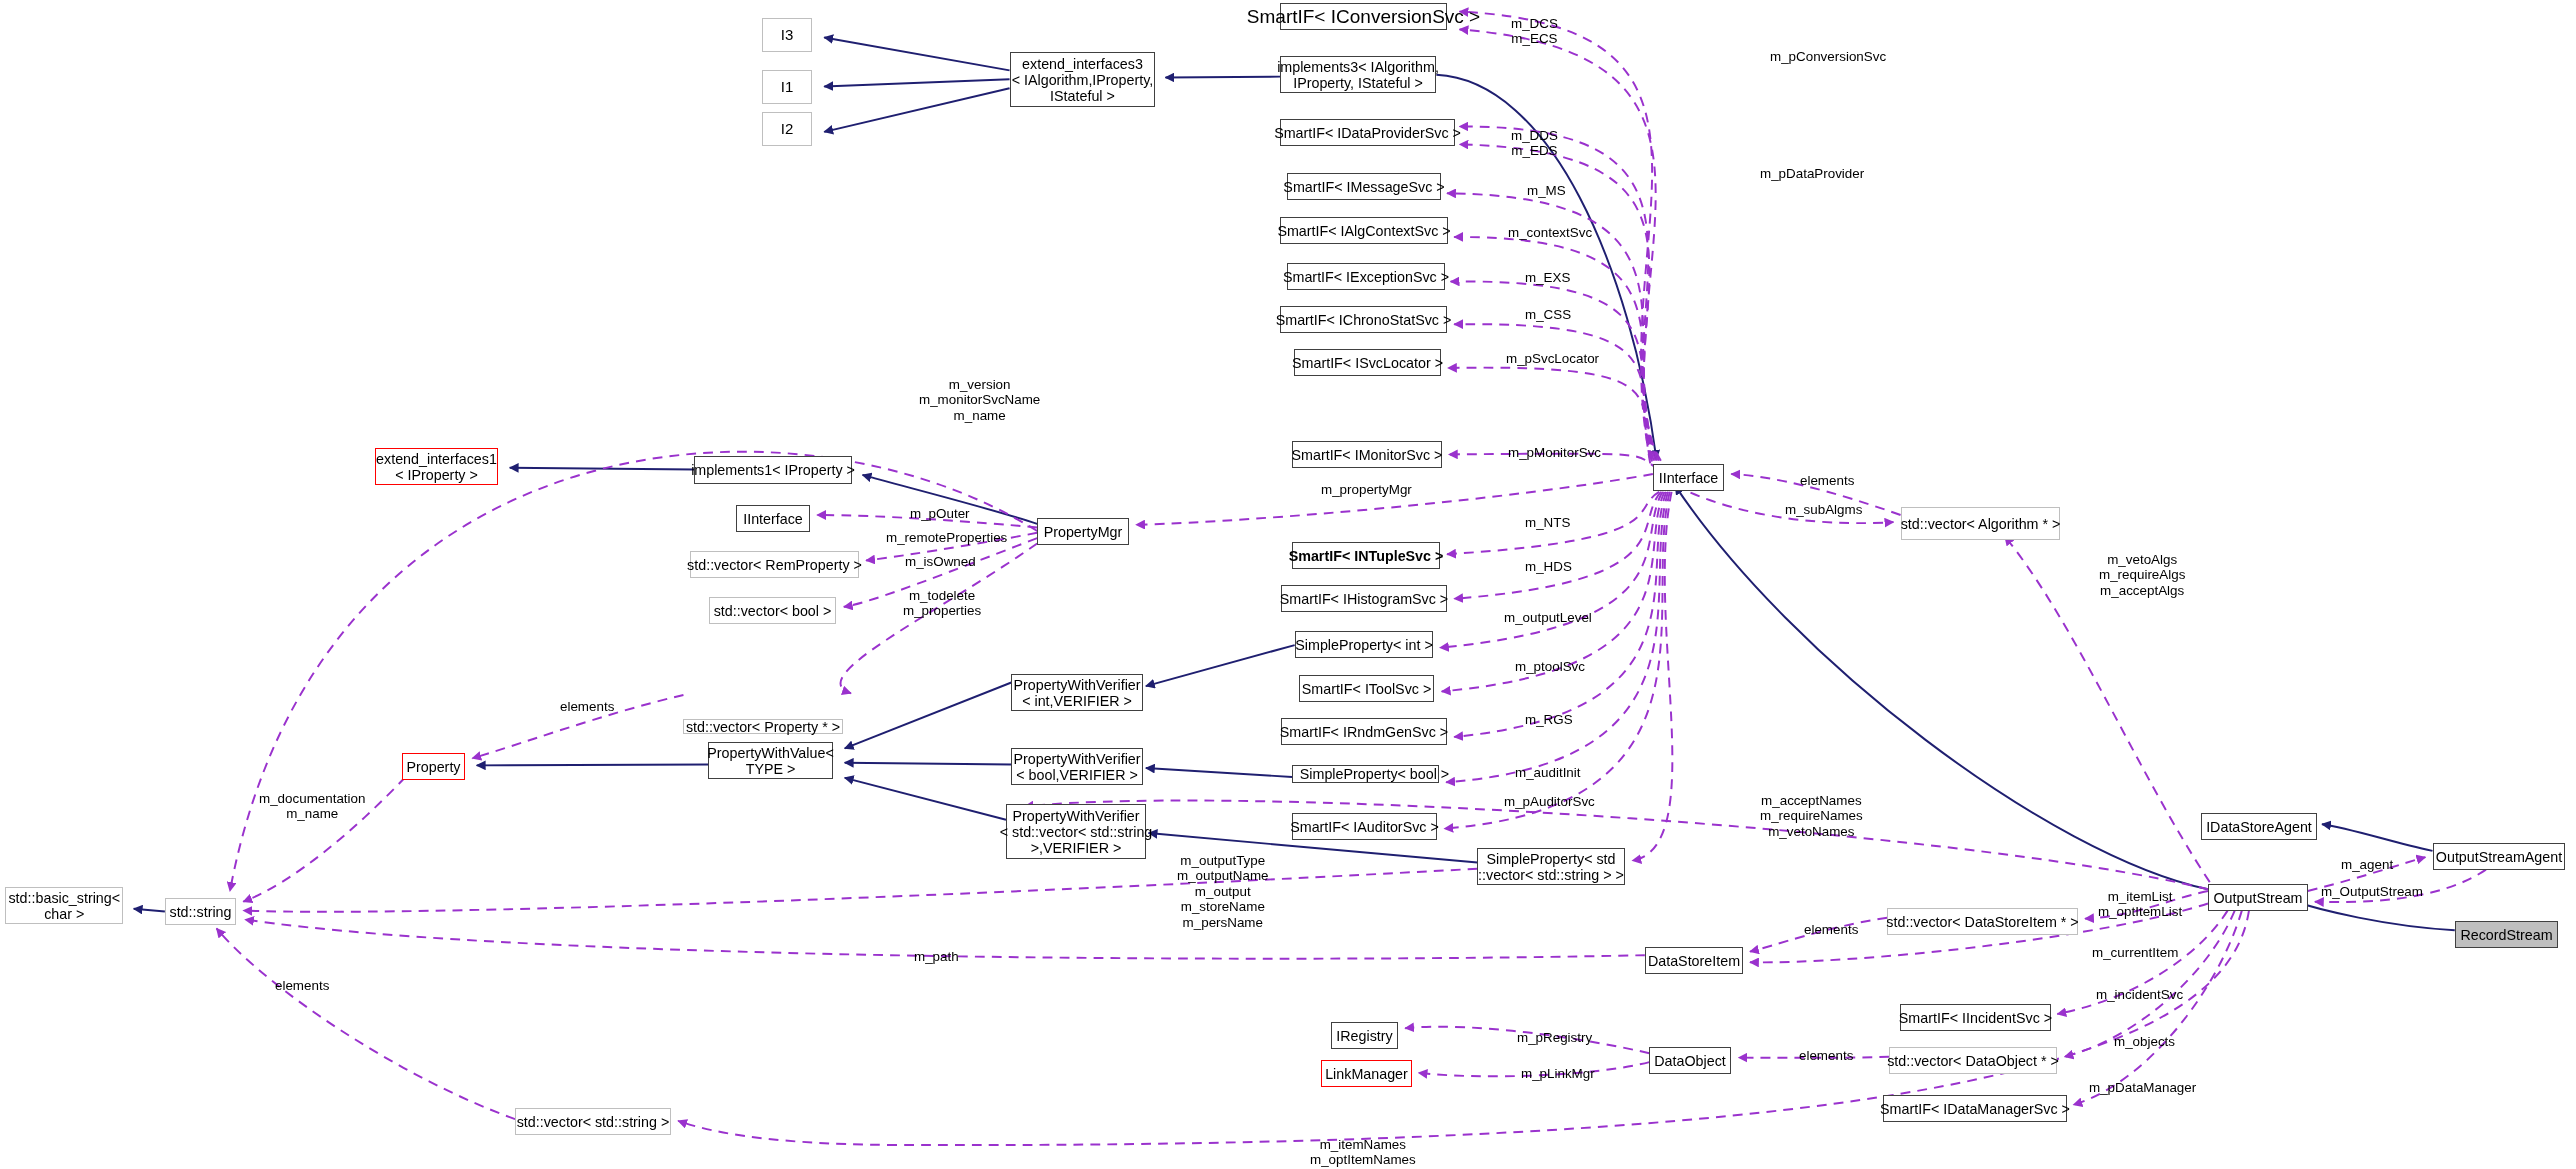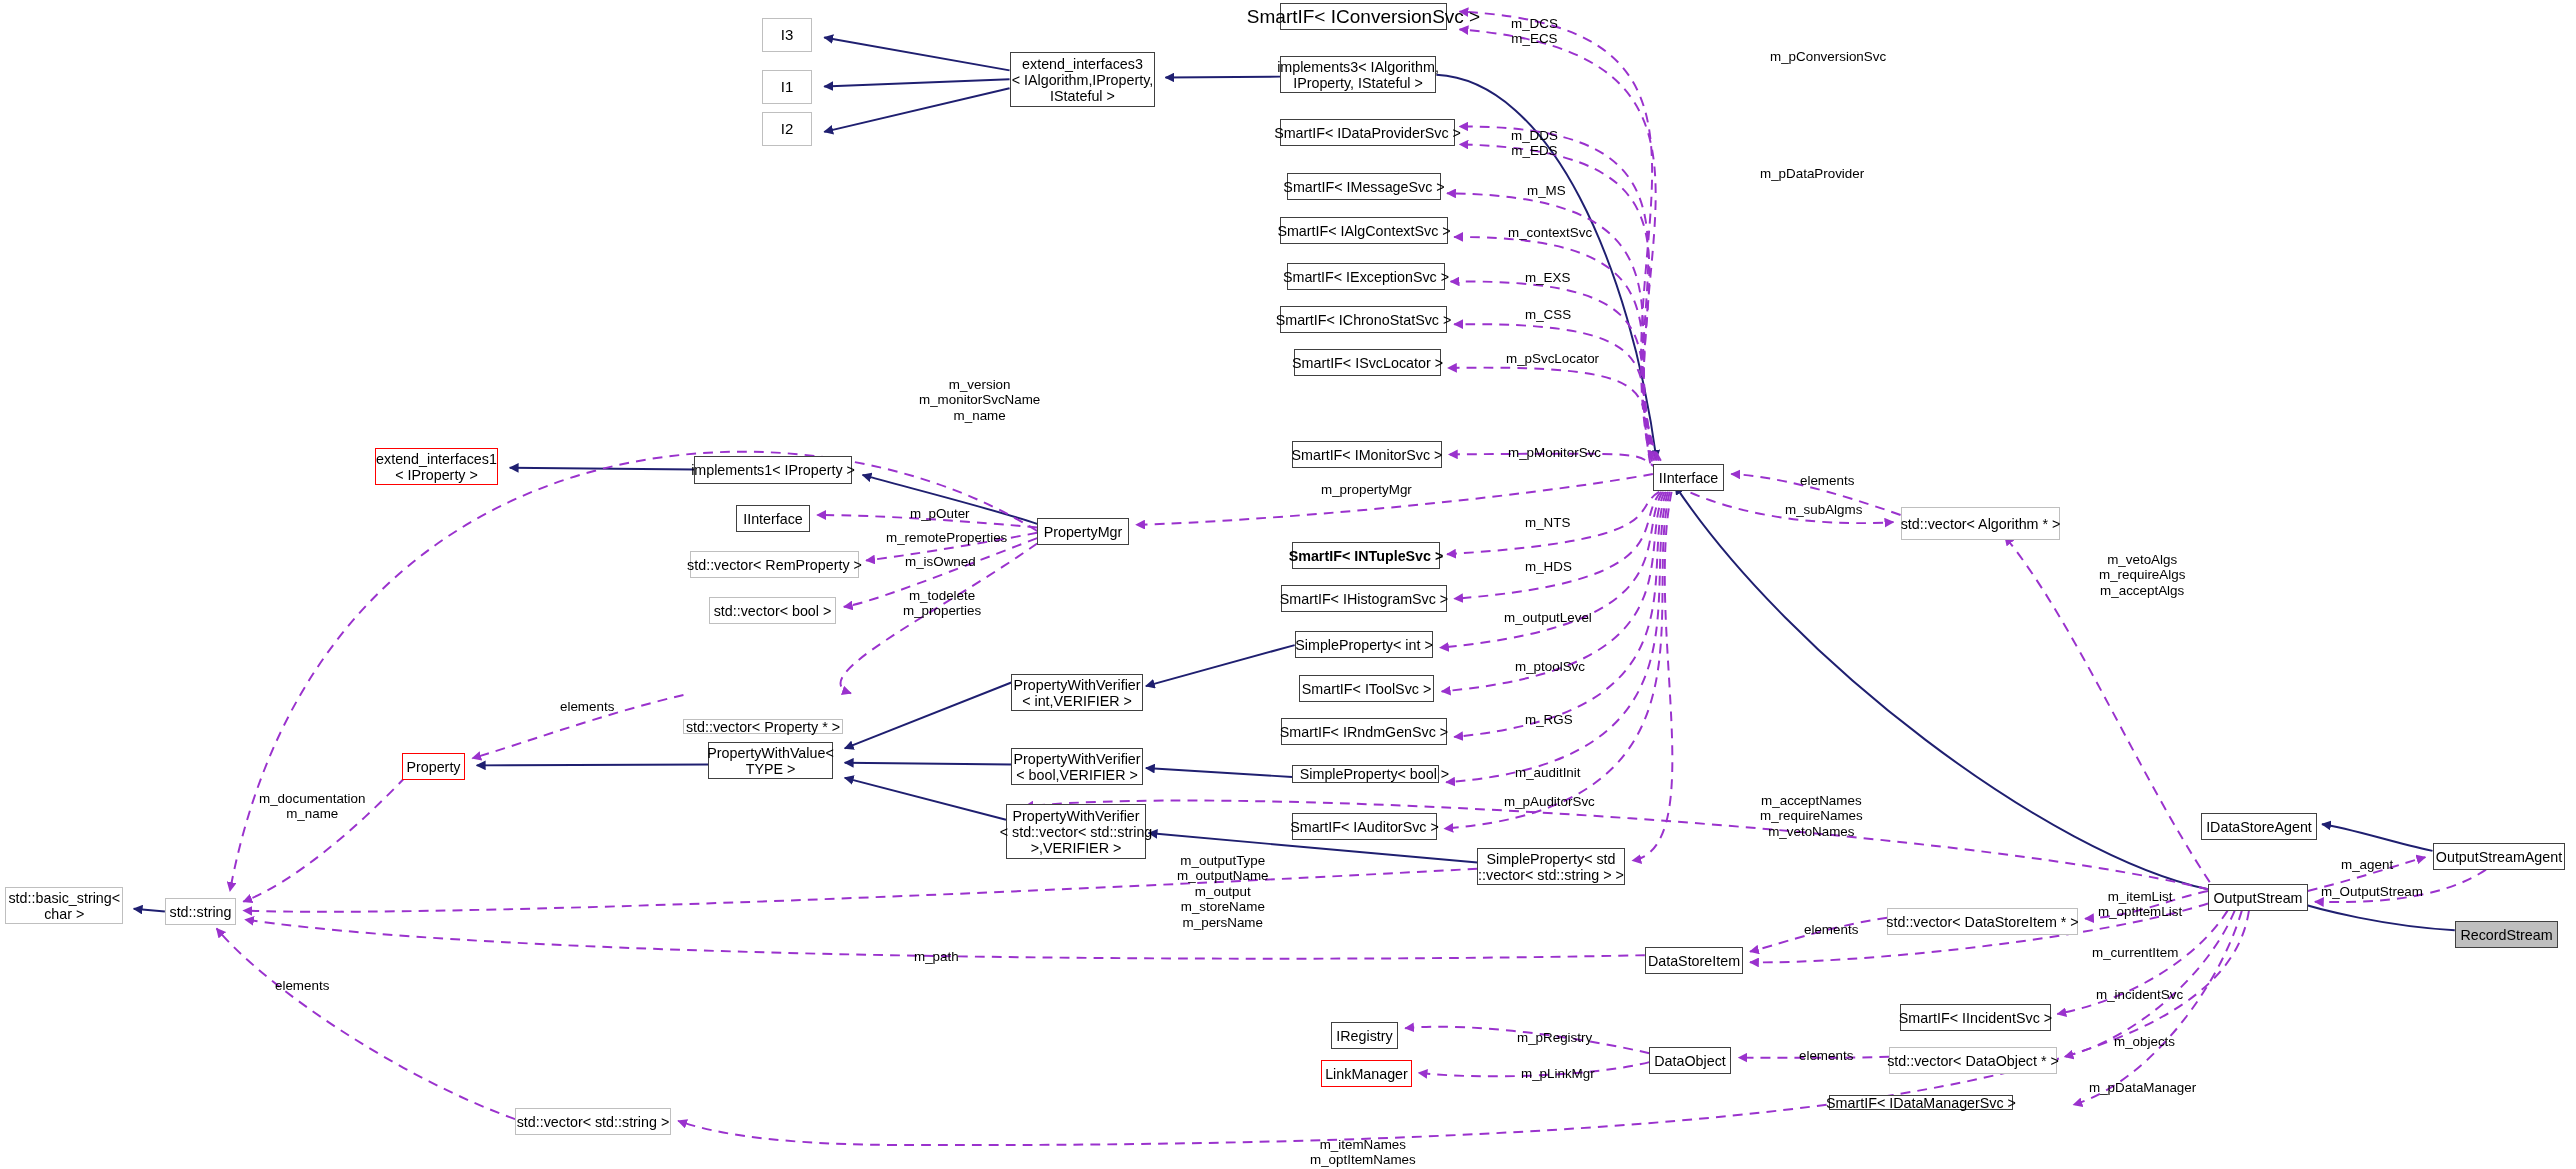--- a/index.html
+++ b/index.html
@@ -255,21 +255,21 @@
       <div class="node n-light" style="left: 515px; top: 1108px; width: 156px; height: 27px; font-size: 14.3px;">std::vector&lt; std::string &gt;</div>
       <div class="node n-plain" style="left: 1653px; top: 464px; width: 71px; height: 27px; font-size: 14.3px;">IInterface</div>
       <div class="node n-light" style="left: 1901px; top: 507px; width: 159px; height: 33px; font-size: 14.3px;">std::vector&lt; Algorithm * &gt;</div>
       <div class="node n-plain" style="left: 1645px; top: 947px; width: 98px; height: 27px; font-size: 14.3px;">DataStoreItem</div>
       <div class="node n-light" style="left: 1887px; top: 908px; width: 191px; height: 27px; font-size: 14.3px;">std::vector&lt; DataStoreItem * &gt;</div>
       <div class="node n-plain" style="left: 1331px; top: 1022px; width: 67px; height: 27px; font-size: 14.3px;">IRegistry</div>
       <div class="node n-red" style="left: 1321px; top: 1060px; width: 91px; height: 27px; font-size: 14.3px;">LinkManager</div>
       <div class="node n-plain" style="left: 1649px; top: 1047px; width: 82px; height: 27px; font-size: 14.3px;">DataObject</div>
       <div class="node n-light" style="left: 1889px; top: 1047px; width: 168px; height: 27px; font-size: 14.3px;">std::vector&lt; DataObject * &gt;</div>
       <div class="node n-plain" style="left: 1900px; top: 1004px; width: 151px; height: 27px; font-size: 14.3px;">SmartIF&lt; IIncidentSvc &gt;</div>
-      <div class="node n-plain" style="left: 1829px; top: 1095px; width: 184px; height: 15px; font-size: 14.3px;">SmartIF&lt; IDataManagerSvc &gt;</div>
+      <div class="node n-plain" style="left: 1883px; top: 1095px; width: 184px; height: 27px; font-size: 14.3px;">SmartIF&lt; IDataManagerSvc &gt;</div>
       <div class="node n-plain" style="left: 2201px; top: 813px; width: 116px; height: 27px; font-size: 14.3px;">IDataStoreAgent</div>
       <div class="node n-plain" style="left: 2208px; top: 884px; width: 100px; height: 27px; font-size: 14.3px;">OutputStream</div>
       <div class="node n-plain" style="left: 2433px; top: 843px; width: 132px; height: 27px; font-size: 14.3px;">OutputStreamAgent</div>
       <div class="node n-current" style="left: 2455px; top: 921px; width: 103px; height: 27px; font-size: 14.3px;">RecordStream</div>
     </div>
   <div id="label-layer">
       <div class="edge-label" style="left: 1511px; top: 16px; font-size: 13.4px;">m_DCS
 m_ECS</div>
       <div class="edge-label" style="left: 1770px; top: 49px; font-size: 13.4px;">m_pConversionSvc</div>
       <div class="edge-label" style="left: 1511px; top: 128px; font-size: 13.4px;">m_DDS

